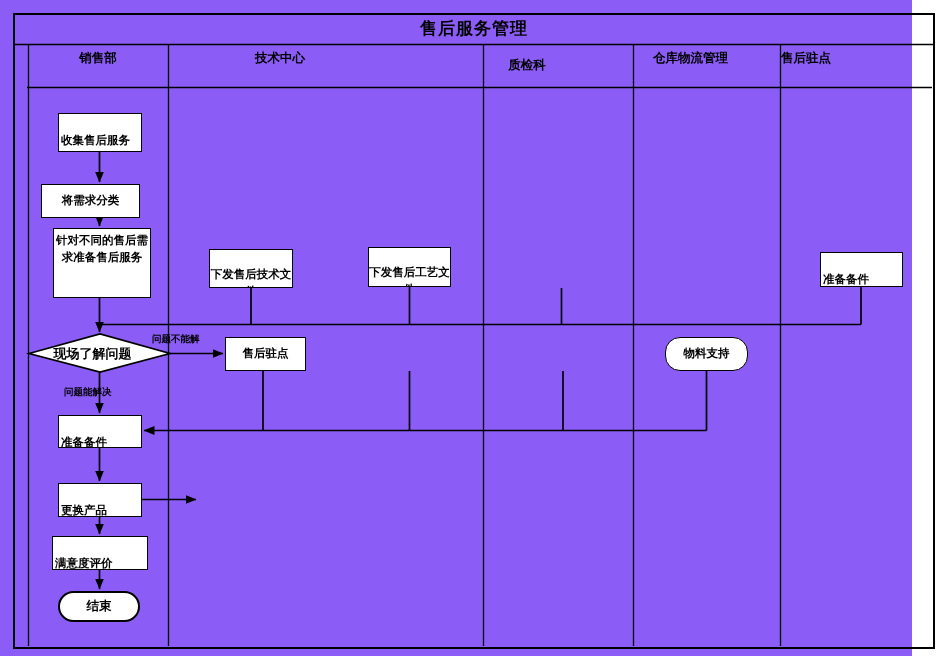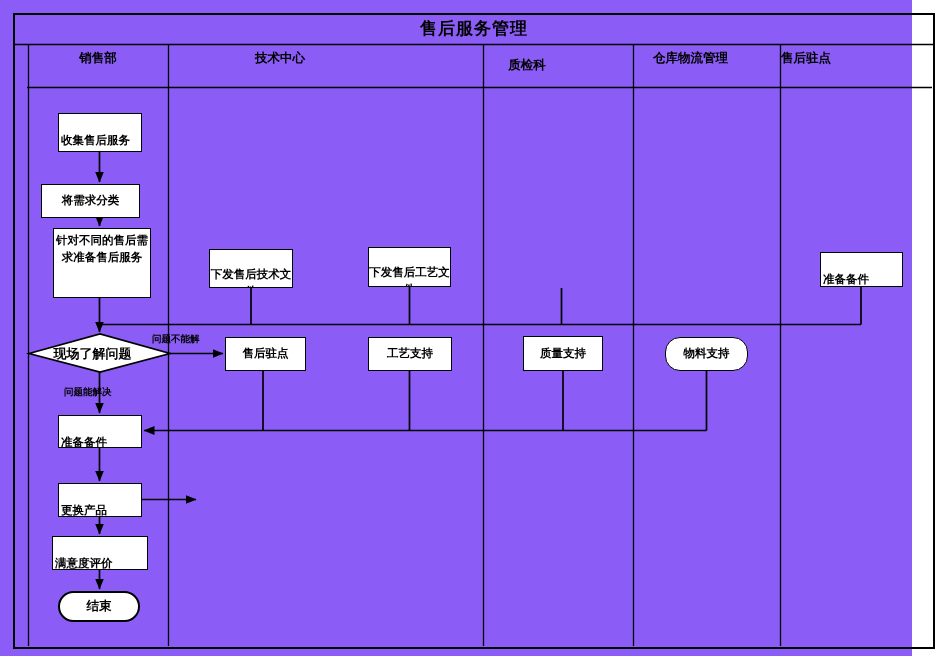--- a/index.html
+++ b/index.html
@@ -123,22 +123,20 @@
   <div class="node topleft" id="node-collect">收集售后服务需求</div>
   <div class="node center" id="node-classify">将需求分类</div>
   <div class="node topcenter" id="node-prepare">针对不同的售后需求准备售后服务</div>
   <div class="node topcenter" id="node-doc-tech">下发售后技术文件</div>
   <div class="node topcenter" id="node-doc-process">下发售后工艺文件</div>
   <div class="node topleft" id="node-spare">准备备件</div>
 
   <div id="decision-label">现场了解问题</div>
 
   <div class="node center" id="node-support-tech">售后驻点</div>
-  <div class="node center" id="node-support-process">工艺支持</div>
-  <div class="node center" id="node-support-quality">质量支持</div>
   <div class="node center" id="node-support-material">物料支持</div>
 
   <div class="node topleft" id="node-service">准备备件</div>
   <div class="node topleft" id="node-replace">更换产品</div>
   <div class="node topleft" id="node-satisfaction">满意度评价</div>
   <div class="node center" id="node-end">结束</div>
 
   <div class="edge-label" id="edge-label-cannot">问题不能解</div>
   <div class="edge-label" id="edge-label-can">问题能解决</div>
 

